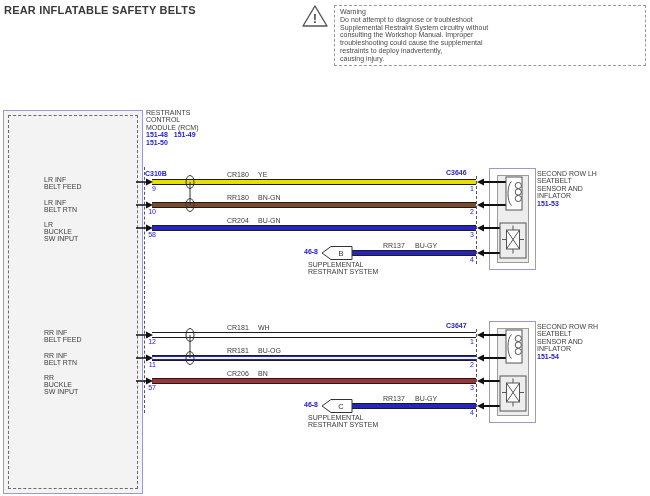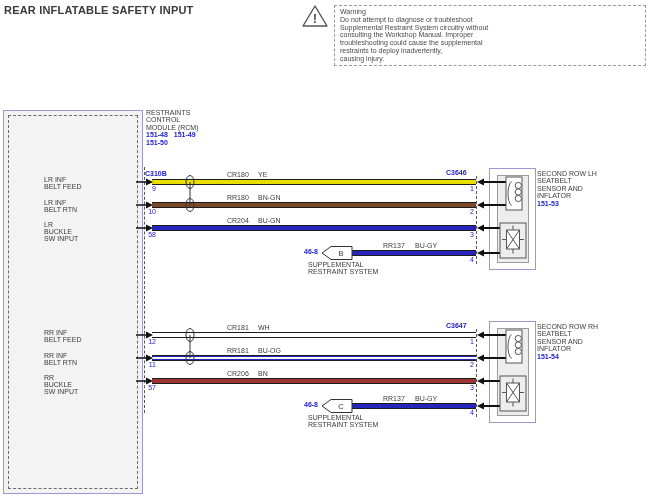--- a/index.html
+++ b/index.html
@@ -25,21 +25,21 @@
   .w-bn{background:#9c3434;}
   .lbl{position:absolute;font-size:7px;line-height:7px;color:#3b3b3b;white-space:nowrap;}
   .ovl{position:absolute;left:0;top:0;}
   .tag{position:absolute;left:330px;top:80px;width:22px;height:11px;text-align:center;font-size:7.5px;line-height:11px;color:#333;}
   .srslink{position:absolute;left:292px;top:80px;width:26px;text-align:right;font-size:7px;}
   .complabel{position:absolute;left:537px;top:2px;}
 </style>
 </head>
 <body>
 
-<div class="title">REAR INFLATABLE SAFETY INPUT</div>
+<div class="title">REAR INFLATABLE SAFETY BELTS</div>
 
 <svg class="abs" style="left:302px;top:4px" width="27" height="25">
   <polygon points="13,2 25,22 1,22" fill="none" stroke="#555" stroke-width="1.4" stroke-linejoin="round"></polygon>
   <text x="13" y="19" text-anchor="middle" font-size="13" font-weight="bold" fill="#555">!</text>
 </svg>
 
 <div class="warnbox">
   <div>Warning</div>
   <div>Do not attempt to diagnose or troubleshoot</div>
   <div>Supplemental Restraint System circuitry without</div>

